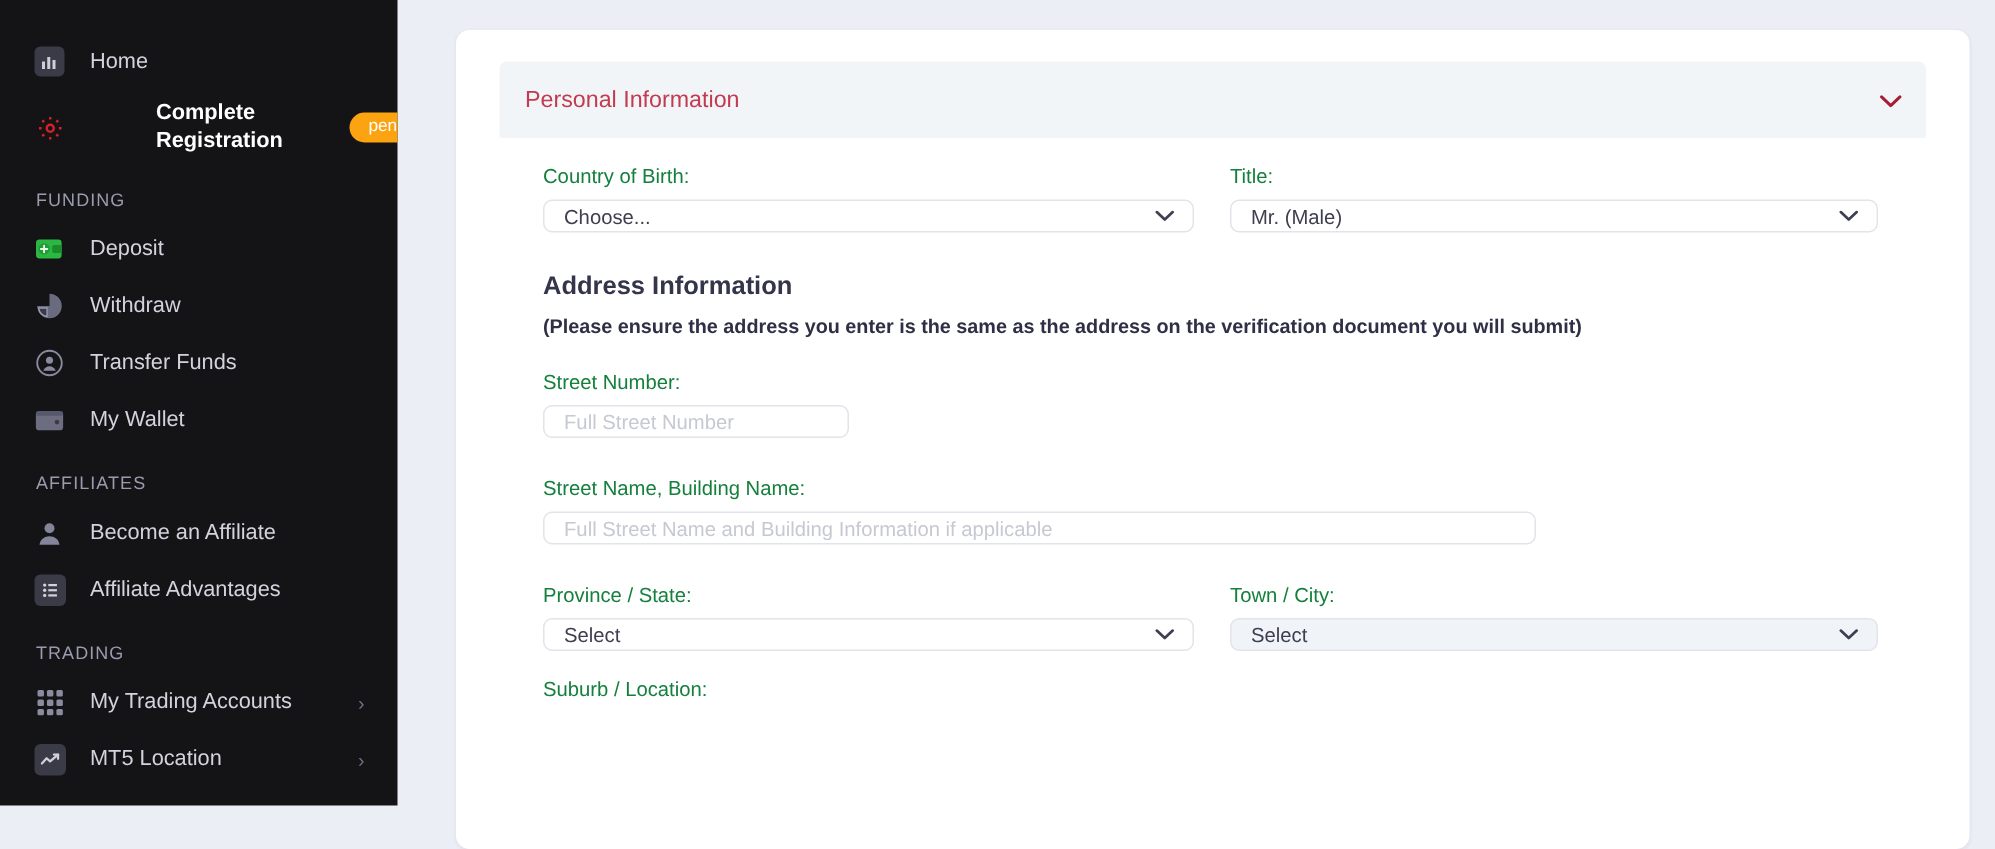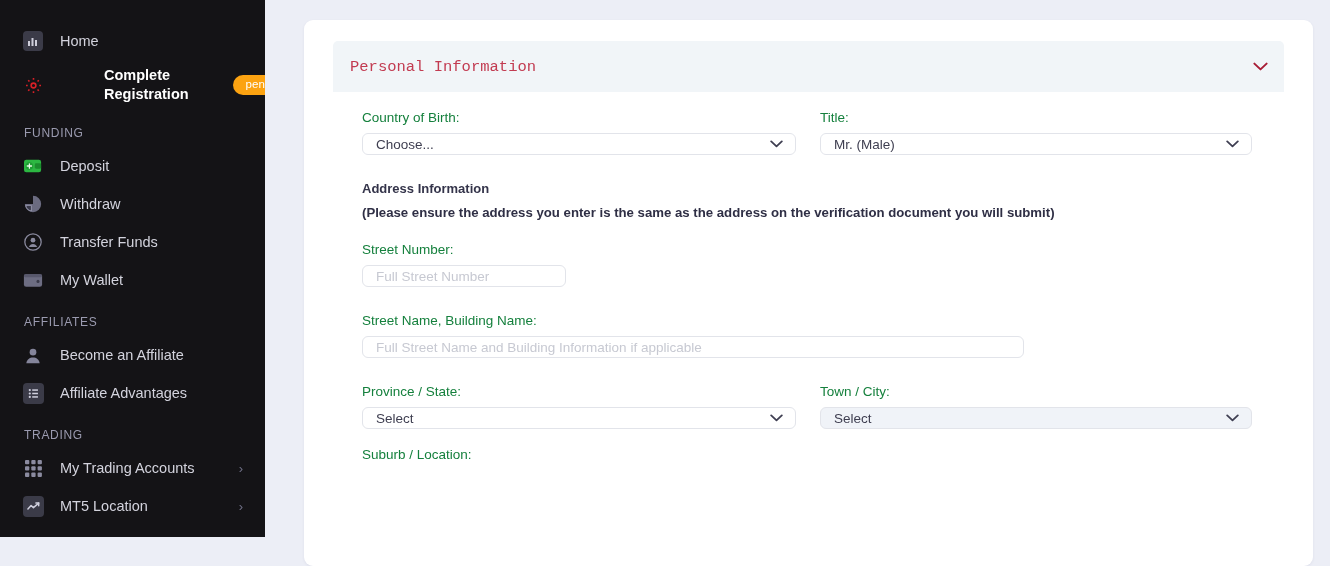--- a/index.html
+++ b/index.html
@@ -94,21 +94,20 @@
   }
   .card-header {
     background: #f1f5f8;
     height: 51px;
     margin: 21px 29px 0 29px;
     border-radius: 5px 5px 0 0;
     display: flex;
     align-items: center;
     justify-content: space-between;
     padding: 0 16px 0 17px;
-    font-family: Liberation Mono, monospace;
   }
   .card-header-title {
     color: #c23b51;
     font-size: 15.5px;
   }
   .collapse-chevron {
     color: #a81d36;
     font-size: 14px;
     line-height: 1;
     cursor: pointer;
@@ -151,21 +150,21 @@
   .control.tinted { background: #f0f3f8; }
   .control input {
     border: 0; outline: 0; background: transparent;
     width: 100%; font-size: 13.5px; font-family: inherit; color: #3e3e50;
     padding: 0;
   }
   .control input::placeholder { color: #c7c9d2; }
 
   .section-heading {
     color: #34344a;
-    font-size: 13px;
+    font-size: 17px;
     font-weight: bold;
     margin: 26px 0 9px 0;
   }
   .section-note {
     color: #2f2f45;
     font-size: 13.2px;
     font-weight: bold;
     margin-bottom: 22px;
   }
   .spacer-26 { height: 26px; }

